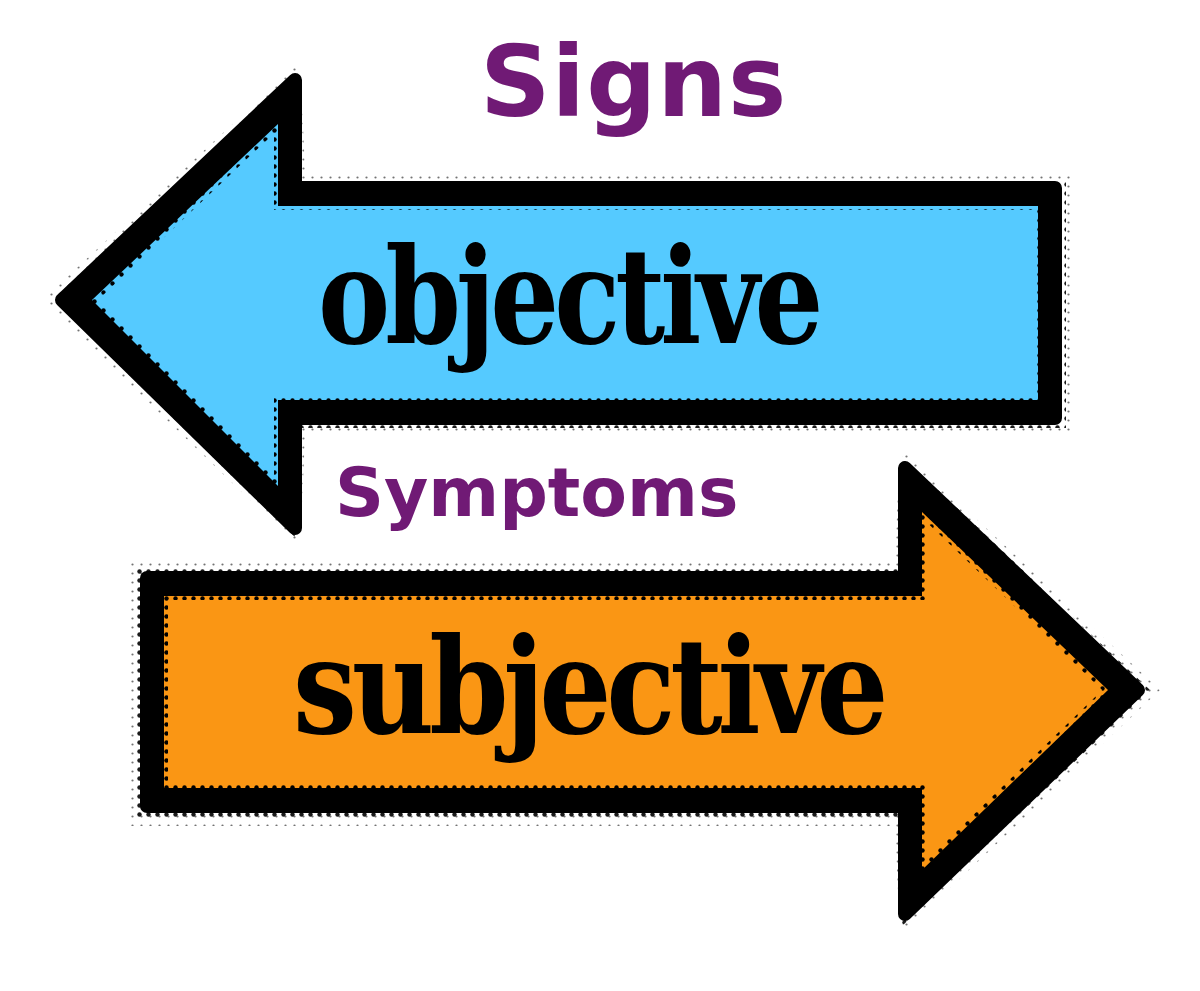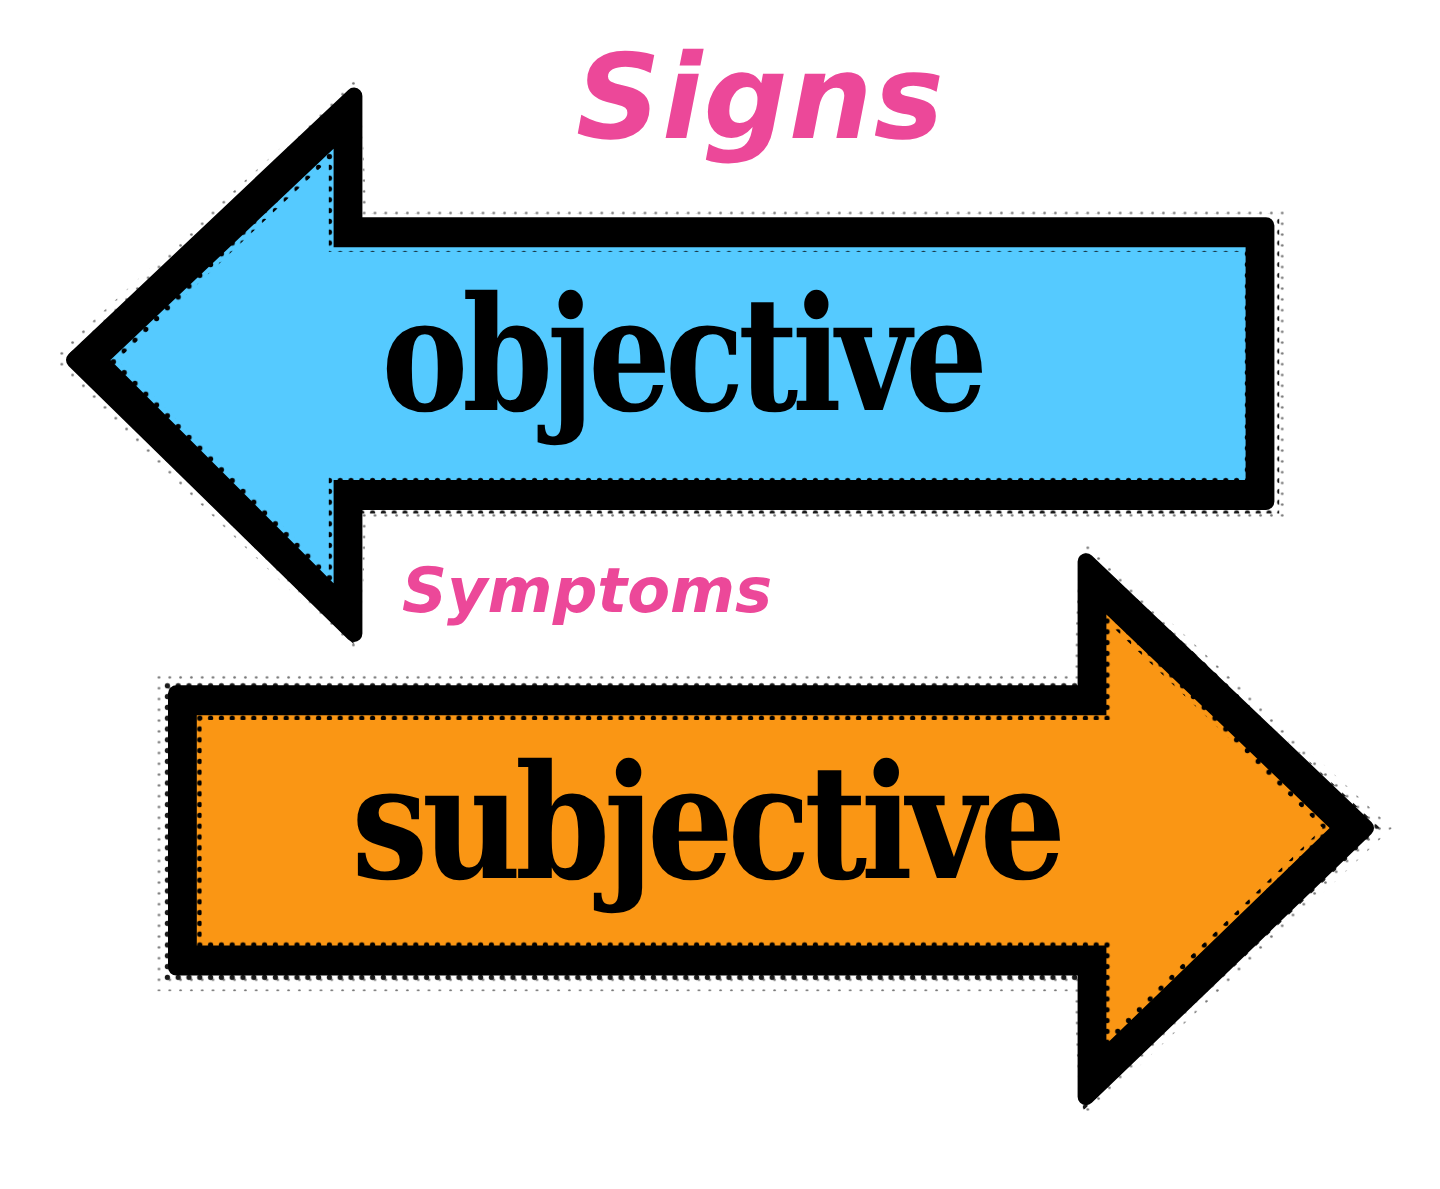--- a/index.html
+++ b/index.html
@@ -17,35 +17,34 @@
     #canvas {
       position: absolute;
       left: 0; top: 0;
       width: 1200px;
       height: 991px;
     }
     .heading {
       position: absolute;
       font-family: "DejaVu Sans", sans-serif;
       font-weight: bold;
-      color: #ec4899;
+      color: #701a75;
       white-space: nowrap;
       letter-spacing: 1px;
-      font-style: italic;
     }
     #signs-title {
       left: 480px;
       top: 32px;
       font-size: 98px;
       line-height: 100px;
     }
     #symptoms-title {
       left: 335px;
       top: 448px;
-      font-size: 52px;
+      font-size: 68px;
       line-height: 90px;
       letter-spacing: 0px;
     }
     .arrow-label {
       position: absolute;
       font-family: "DejaVu Serif", serif;
       font-weight: bold;
       color: #000000;
       white-space: nowrap;
       transform-origin: left top;

